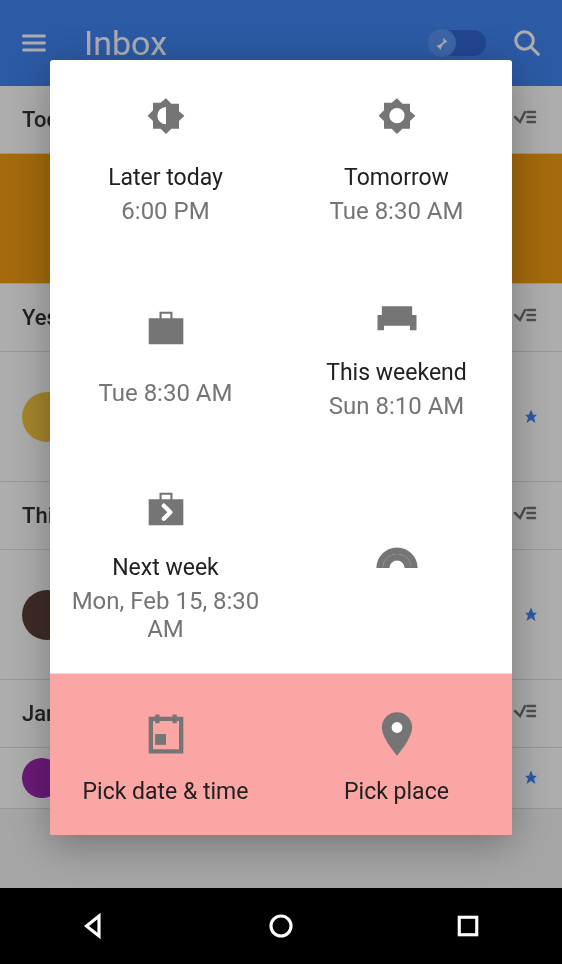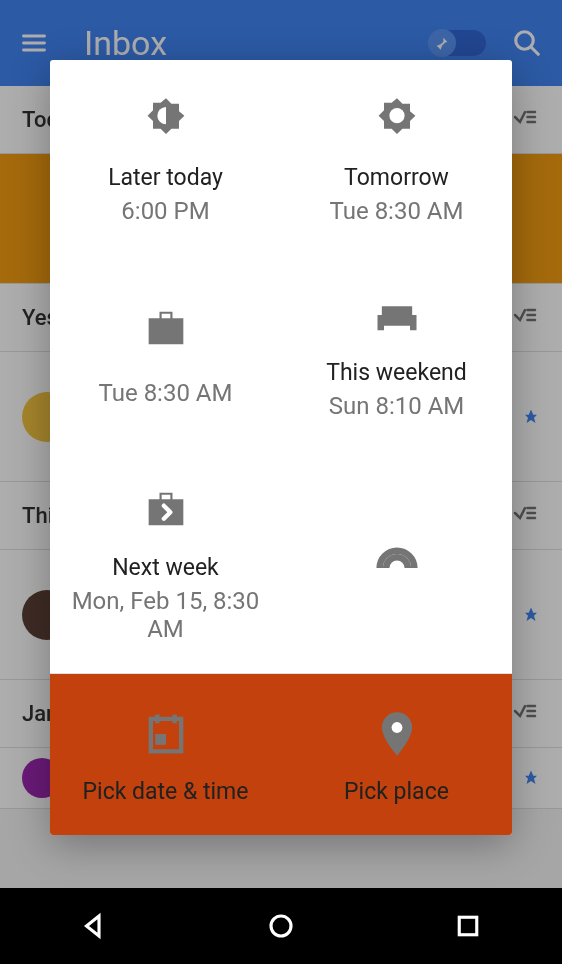--- a/index.html
+++ b/index.html
@@ -68,21 +68,21 @@
   align-items: center;
   justify-content: center;
   padding: 34px 20px 30px;
   text-align: center;
 }
 .cell-icon { width: 52px; height: 52px; fill: #757575; margin-bottom: 18px; }
 .cell-title { font-size: 23px; color: #212121; }
 .cell-sub { font-size: 24px; color: #757575; margin-top: 6px; }
 .bottom-row {
   border-top: 1px solid #e0e0e0;
-  background: #c2410c;
+  background: #fca5a5;
 }
 .nav-bar {
   position: absolute; left:0; right:0; bottom:0; height: 76px; background: #000;
   display:flex; align-items:center; justify-content:space-around;
 }
 .nav-bar svg { width: 30px; height: 30px; stroke: #fff; fill:none; stroke-width:2.5; }
 .sweep svg { width:30px; }
 .list-content { flex:1; color:#333; }
 </style>
 </head>

